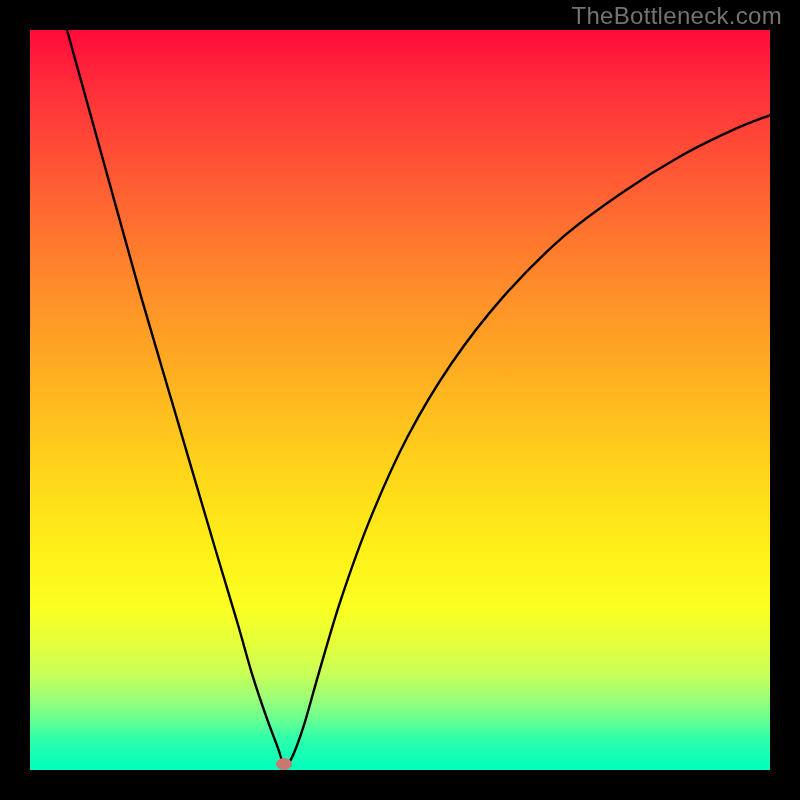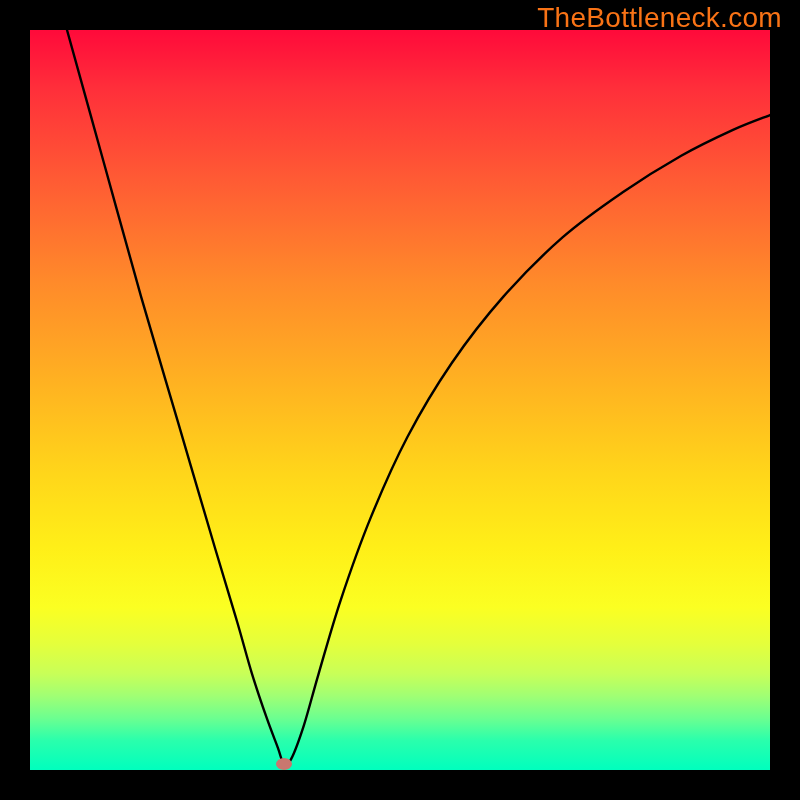--- a/index.html
+++ b/index.html
@@ -8,22 +8,22 @@
     height: 800px;
     background: #000;
     position: relative;
     font-family: Arial, Helvetica, sans-serif;
     overflow: hidden;
   }
   .watermark {
     position: absolute;
     top: 2px;
     right: 18px;
-    color: #f97316;
-    font-size: 28px;
+    color: #737373;
+    font-size: 24px;
     font-weight: 500;
     letter-spacing: 0.3px;
     z-index: 10;
   }
   .frame {
     position: absolute;
     left: 30px;
     top: 30px;
     width: 740px;
     height: 740px;

